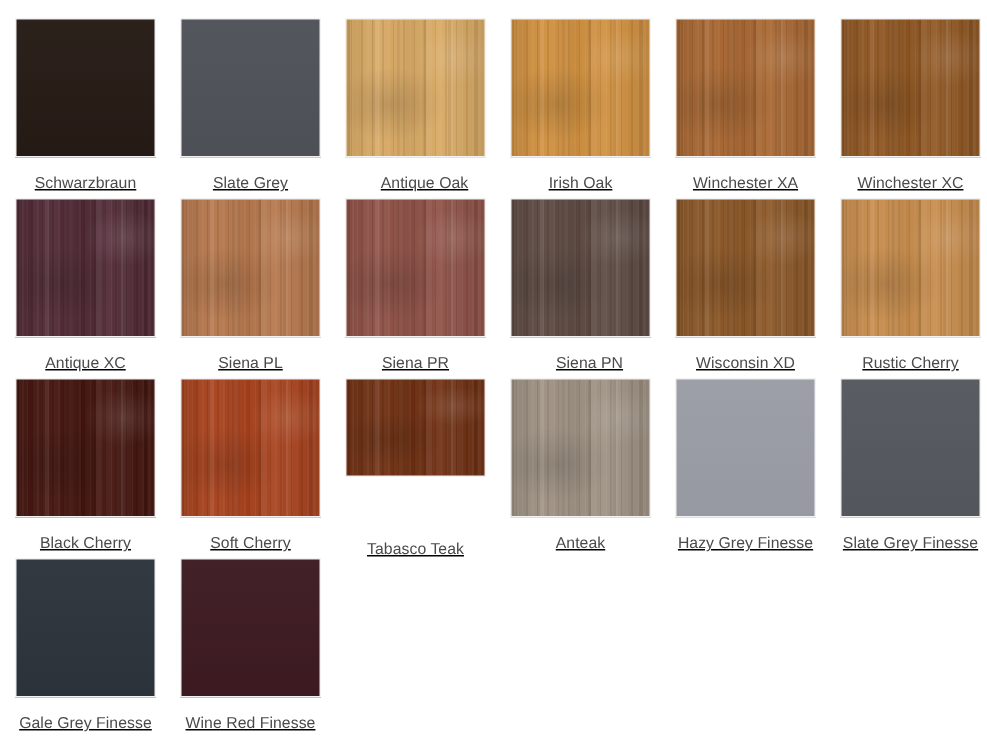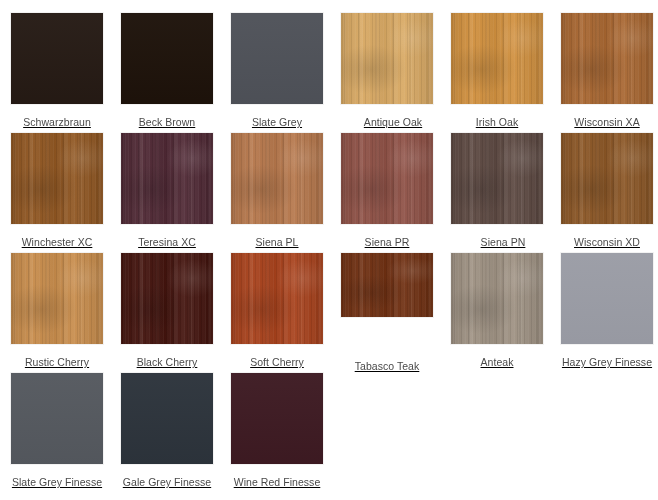--- a/index.html
+++ b/index.html
@@ -97,26 +97,20 @@
 <body>
 
 <div id="swatch-grid">
     <div class="swatch-cell">
       <div class="swatch-chip plain" style="background-color: rgb(37, 26, 20);">
         <div class="grain"></div>
       </div>
       <div class="swatch-label" style="color: rgb(74, 74, 74);">Schwarzbraun</div>
     </div>
     <div class="swatch-cell">
-      <div class="swatch-chip plain" style="background-color: rgb(29, 18, 10);">
-        <div class="grain"></div>
-      </div>
-      <div class="swatch-label" style="color: rgb(74, 74, 74);">Beck Brown</div>
-    </div>
-    <div class="swatch-cell">
       <div class="swatch-chip plain" style="background-color: rgb(78, 81, 88);">
         <div class="grain"></div>
       </div>
       <div class="swatch-label" style="color: rgb(74, 74, 74);">Slate Grey</div>
     </div>
     <div class="swatch-cell">
       <div class="swatch-chip textured" style="background-color: rgb(216, 168, 98);">
         <div class="grain"></div>
       </div>
       <div class="swatch-label" style="color: rgb(74, 74, 74); margin-left: 12px;">Antique Oak</div>
@@ -124,33 +118,33 @@
     <div class="swatch-cell">
       <div class="swatch-chip textured" style="background-color: rgb(208, 143, 61);">
         <div class="grain"></div>
       </div>
       <div class="swatch-label" style="color: rgb(74, 74, 74);">Irish Oak</div>
     </div>
     <div class="swatch-cell">
       <div class="swatch-chip textured" style="background-color: rgb(167, 101, 47);">
         <div class="grain"></div>
       </div>
-      <div class="swatch-label" style="color: rgb(74, 74, 74);">Wisconsin XA</div>
+      <div class="swatch-label" style="color: rgb(74, 74, 74);">Winchester XA</div>
     </div>
     <div class="swatch-cell">
       <div class="swatch-chip textured" style="background-color: rgb(143, 85, 32);">
         <div class="grain"></div>
       </div>
       <div class="swatch-label" style="color: rgb(74, 74, 74);">Winchester XC</div>
     </div>
     <div class="swatch-cell">
       <div class="swatch-chip textured" style="background-color: rgb(78, 39, 51);">
         <div class="grain"></div>
       </div>
-      <div class="swatch-label" style="color: rgb(74, 74, 74);">Teresina XC</div>
+      <div class="swatch-label" style="color: rgb(74, 74, 74);">Antique XC</div>
     </div>
     <div class="swatch-cell">
       <div class="swatch-chip textured" style="background-color: rgb(181, 118, 74);">
         <div class="grain"></div>
       </div>
       <div class="swatch-label" style="color: rgb(74, 74, 74);">Siena PL</div>
     </div>
     <div class="swatch-cell">
       <div class="swatch-chip textured" style="background-color: rgb(141, 79, 68);">
         <div class="grain"></div>

